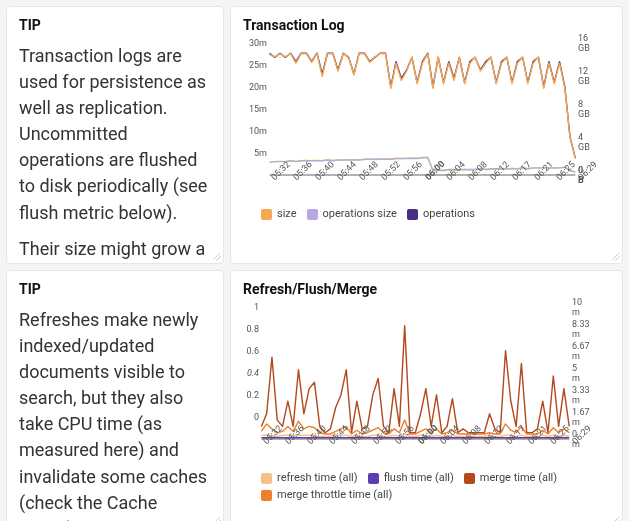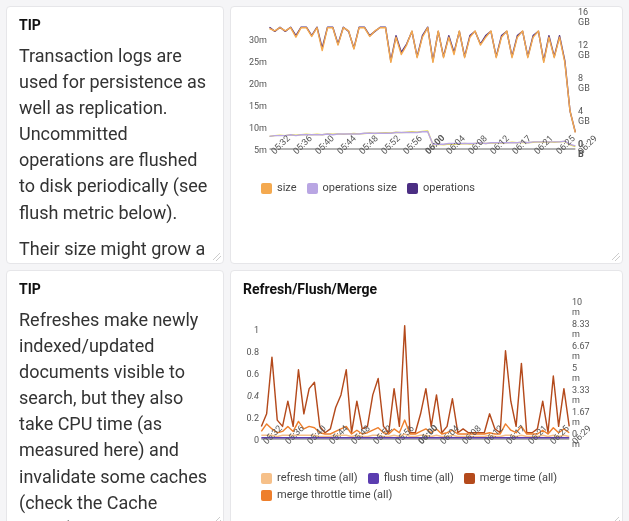--- a/index.html
+++ b/index.html
@@ -57,35 +57,36 @@
     font-size: 9px;
     color: #555;
     transform: rotate(-45deg);
     transform-origin: left top;
   }
   .ylabels span {
     position: absolute;
     font-size: 9px;
     color: #555;
   }
-  .ylabel-left  span { right: 100%; margin-right: 2px; text-align: center; transform: translateY(-50%); margin-top: 23px; }
+  .ylabel-left  span { right: 100%; margin-right: 2px; text-align: center; transform: translateY(-50%); }
   .ylabel-right span { left: 100%;  margin-left: 2px;  text-align: left;  transform: translateY(-50%); }
 </style>
 </head>
 <body>
 
 <div class="grid">
 
   <div class="card tip">
     <h3>TIP</h3>
     <p>Transaction logs are used for persistence as well as replication. Uncommitted operations are flushed to disk periodically (see flush metric below).</p>
     <p>Their size might grow a lot if a recovery takes a long time and there's heavy indexing.</p>
   </div>
 
   <div class="card">
+    <h3>Transaction Log</h3>
     <div class="chart-wrap" style="height:160px">
       <svg class="chart" id="chart-txlog" viewBox="0 0 360 160" preserveAspectRatio="none">
           <line x1="26" y1="132" x2="326" y2="132" stroke="#666" stroke-width="1"></line>
           <path d="M26.0 10.2 L31.2 14.4 L36.3 10.2 L41.5 14.4 L46.7 10.2 L51.9 18.6 L57.0 10.2 L62.2 10.2 L67.4 18.6 L72.6 10.2 L77.7 31.2 L82.9 10.2 L88.1 10.2 L93.2 27.0 L98.4 10.2 L103.6 14.4 L108.8 31.2 L113.9 10.2 L119.1 10.2 L124.3 18.6 L129.4 14.4 L134.6 10.2 L139.8 10.2 L145.0 43.8 L150.1 18.6 L155.3 35.4 L160.5 27.0 L165.7 14.4 L170.8 39.6 L176.0 18.6 L181.2 10.2 L186.3 43.8 L191.5 14.4 L196.7 39.6 L201.9 18.6 L207.0 35.4 L212.2 14.4 L217.4 39.6 L222.6 18.6 L227.7 14.4 L232.9 27.0 L238.1 18.6 L243.2 14.4 L248.4 39.6 L253.6 18.6 L258.8 14.4 L263.9 39.6 L269.1 18.6 L274.3 14.4 L279.4 39.6 L284.6 18.6 L289.8 14.4 L295.0 43.8 L300.1 18.6 L305.3 39.6 L310.5 18.6 L315.7 43.8 L320.8 94.2 L326.0 115.2 " fill="none" stroke="#4b2e83" stroke-width="1.4" stroke-linejoin="round"></path>
           <path d="M26.0 11.5 L31.2 13.9 L36.3 10.7 L41.5 13.9 L46.7 10.7 L51.9 20.2 L57.0 10.7 L62.2 10.7 L67.4 19.4 L72.6 10.7 L77.7 33.6 L82.9 10.7 L88.1 10.7 L93.2 28.1 L98.4 10.7 L103.6 13.9 L108.8 32.0 L113.9 10.7 L119.1 10.7 L124.3 19.4 L129.4 13.9 L134.6 10.7 L139.8 10.7 L145.0 45.4 L150.1 20.2 L155.3 37.5 L160.5 28.1 L165.7 13.9 L170.8 40.7 L176.0 20.2 L181.2 10.7 L186.3 45.4 L191.5 13.9 L196.7 40.7 L201.9 20.2 L207.0 37.5 L212.2 13.9 L217.4 40.7 L222.6 20.2 L227.7 13.9 L232.9 28.1 L238.1 20.2 L243.2 13.9 L248.4 40.7 L253.6 20.2 L258.8 13.9 L263.9 40.7 L269.1 20.2 L274.3 13.9 L279.4 40.7 L284.6 20.2 L289.8 13.9 L295.0 45.4 L300.1 20.2 L305.3 40.7 L310.5 20.2 L315.7 45.4 L320.8 94.2 L326.0 115.5 " fill="none" stroke="#f4a94f" stroke-width="1.4" stroke-linejoin="round"></path>
           <path d="M26.0 119.4 L31.2 118.6 L36.3 118.1 L41.5 118.6 L46.7 117.7 L51.9 118.1 L57.0 117.7 L62.2 117.3 L67.4 117.7 L72.6 117.3 L77.7 117.7 L82.9 116.9 L88.1 117.3 L93.2 116.9 L98.4 117.3 L103.6 116.9 L108.8 116.5 L113.9 116.9 L119.1 116.5 L124.3 116.0 L129.4 116.5 L134.6 116.0 L139.8 115.6 L145.0 116.0 L150.1 115.2 L155.3 115.6 L160.5 115.2 L165.7 114.8 L170.8 115.2 L176.0 114.4 L181.2 113.9 L186.3 127.8 L191.5 127.4 L196.7 127.8 L201.9 127.0 L207.0 127.4 L212.2 127.0 L217.4 126.5 L222.6 127.0 L227.7 126.5 L232.9 126.1 L238.1 126.5 L243.2 126.1 L248.4 125.7 L253.6 126.1 L258.8 125.7 L263.9 125.3 L269.1 125.7 L274.3 125.3 L279.4 125.7 L284.6 125.3 L289.8 124.9 L295.0 125.3 L300.1 124.9 L305.3 125.3 L310.5 124.9 L315.7 124.4 L320.8 127.8 L326.0 129.5 " fill="none" stroke="#e7e04a" stroke-width="1.4" stroke-linejoin="round"></path>
           <path d="M26.0 119.4 L31.2 118.6 L36.3 118.6 L41.5 118.6 L46.7 117.8 L51.9 118.6 L57.0 117.8 L62.2 117.8 L67.4 117.8 L72.6 117.8 L77.7 117.8 L82.9 117.0 L88.1 117.8 L93.2 117.0 L98.4 117.0 L103.6 117.0 L108.8 117.0 L113.9 117.0 L119.1 116.3 L124.3 116.3 L129.4 116.3 L134.6 116.3 L139.8 116.3 L145.0 116.3 L150.1 115.5 L155.3 115.5 L160.5 115.5 L165.7 115.5 L170.8 115.5 L176.0 114.7 L181.2 114.7 L186.3 127.3 L191.5 127.3 L196.7 127.3 L201.9 126.5 L207.0 126.5 L212.2 126.5 L217.4 126.5 L222.6 126.5 L227.7 126.5 L232.9 125.7 L238.1 126.5 L243.2 125.7 L248.4 125.7 L253.6 125.7 L258.8 125.7 L263.9 125.7 L269.1 125.7 L274.3 124.9 L279.4 125.7 L284.6 124.9 L289.8 124.9 L295.0 124.9 L300.1 124.9 L305.3 124.9 L310.5 124.9 L315.7 124.1 L320.8 127.3 L326.0 128.8 " fill="none" stroke="#b9a6e3" stroke-width="1.4" stroke-linejoin="round"></path>
         </svg>
       <div class="ylabels ylabel-left" id="txlog-yl" style="position:absolute;left:26px;top:0;bottom:28px;width:0">
           <span style="top: 83.3333%;">5m</span>

